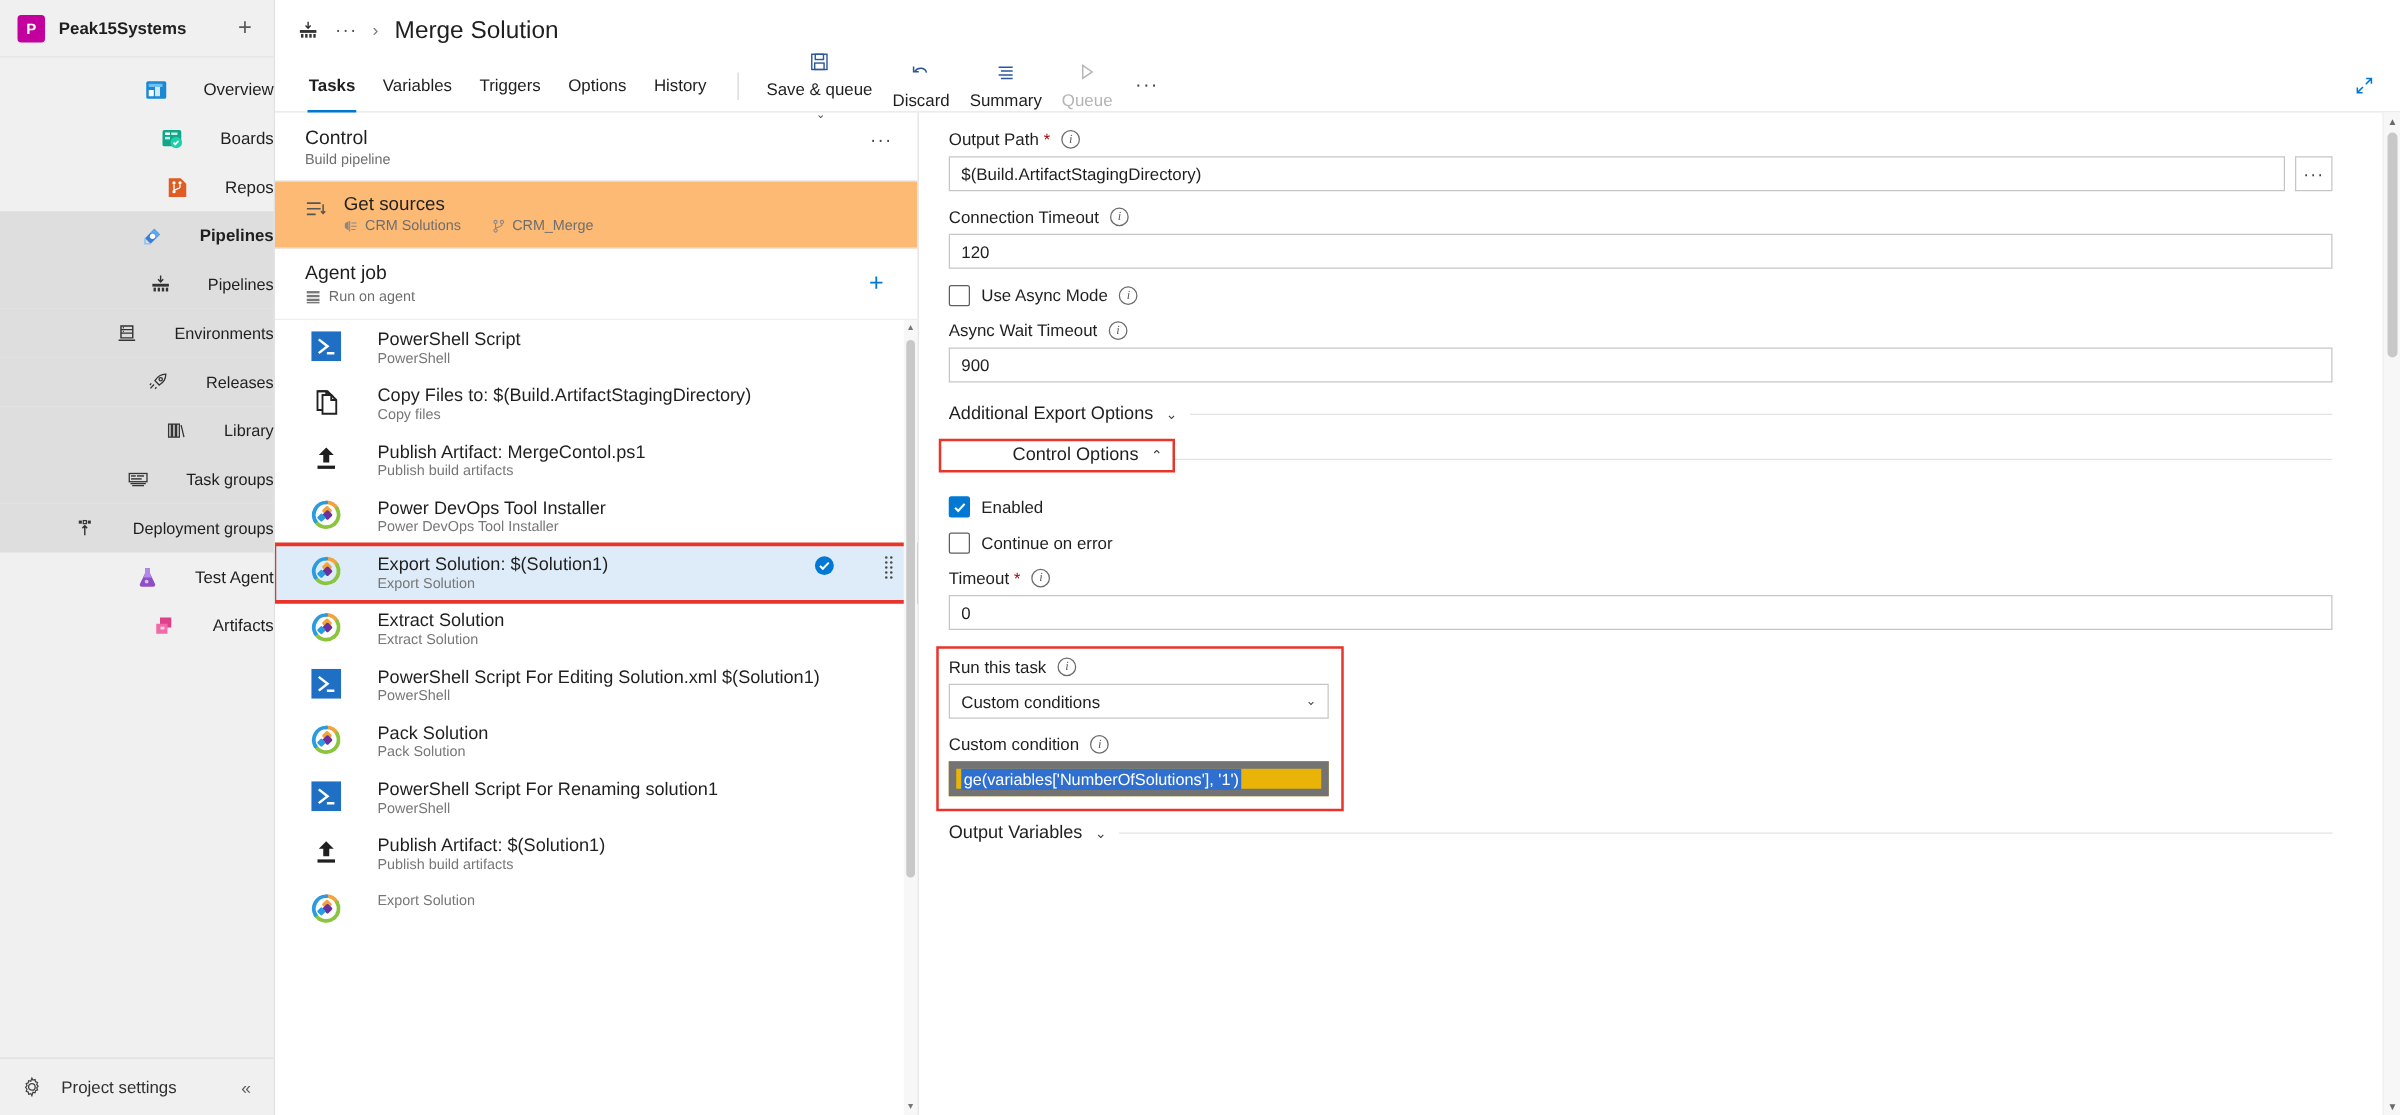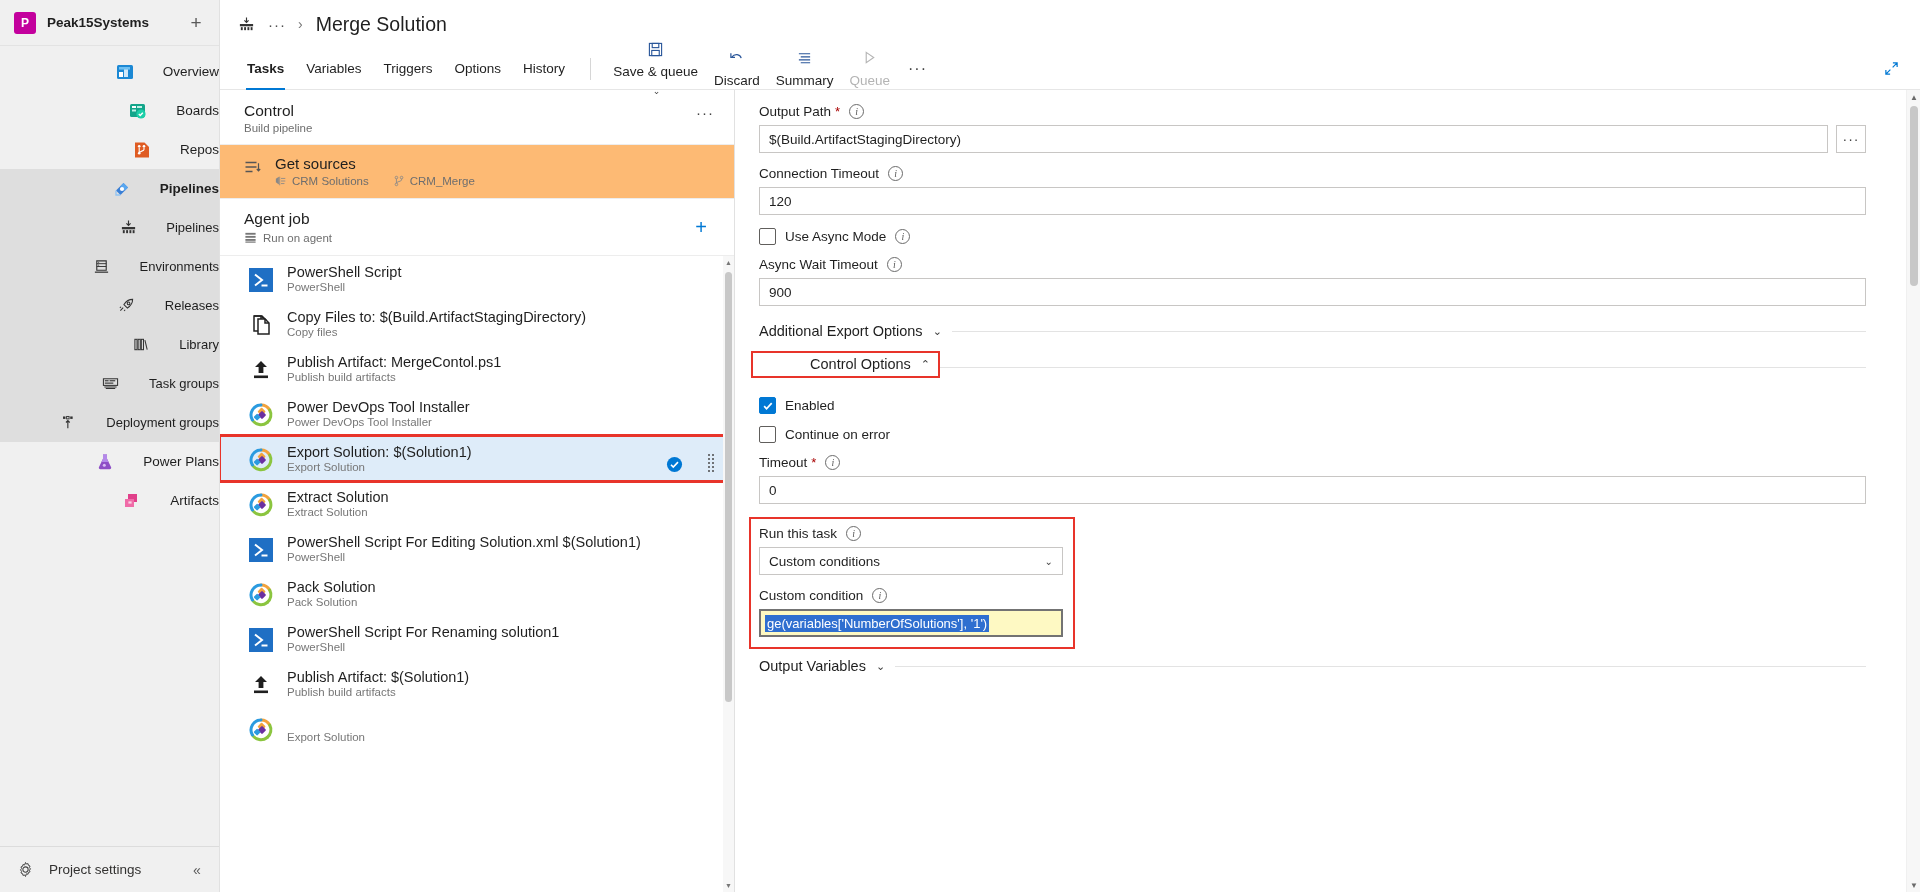--- a/index.html
+++ b/index.html
@@ -150,21 +150,21 @@
   .aj-sub { font-size: 11.5px; color: #6e6e6e; margin-top: 3px; display: flex; align-items: center; gap: 6px; }
   .aj-add {
     position: absolute; right: 20px; top: 50%; transform: translateY(-50%);
     width: 26px; height: 26px; display: flex; align-items: center;
     justify-content: center; color: #0078d4; font-size: 20px;
     font-weight: 300; cursor: pointer;
   }
 
   .tasks-scroll { flex: 1; overflow-y: hidden; position: relative; }
   .task-row {
-    display: flex; align-items: flex-end; gap: 13px;
+    display: flex; align-items: flex-start; gap: 28px;
     padding: 8px 16px 8px 28px; cursor: pointer;
     min-height: 45px; position: relative;
   }
   .task-row.selected { background: #deecf9; }
   .task-row.selected.highlighted {
     outline: 3px solid #e8342a; outline-offset: -1px;
   }
   .task-ico { width: 26px; height: 26px; flex: 0 0 26px; display: flex; align-items: center; justify-content: center; }
   .task-txt { flex: 1; min-width: 0; }
   .task-title { font-size: 14.5px; color: #1f1f1f; white-space: nowrap; overflow: hidden; text-overflow: ellipsis; }
@@ -249,22 +249,22 @@
     padding: 0 9px; display: flex; align-items: center;
     justify-content: space-between; cursor: pointer; margin-bottom: 13px;
   }
   .select-fld .caret { font-size: 10px; color: #444; }
 
   .cond-group {
     outline: 2.5px solid #e8342a; padding: 7px 10px 10px 8px;
     margin: 2px 16px 11px -8px; width: 322px;
   }
   .cond-input {
-    width: 100%; height: 28px; border: 2px solid #737373;
-    background: #fef9c3; font-size: 13px; padding: 0 4px;
+    width: 100%; height: 28px; border: 6px solid #737373;
+    background: #eab308; font-size: 13px; padding: 0 4px;
     display: flex; align-items: center;
     font-family: "Liberation Sans", sans-serif;
   }
   .sel-text {
     background: #2f6fd0; color: #ffffff; font-size: 13px;
     padding: 1px 2px; white-space: nowrap;
   }
 
   .props-scroll {
     width: 14px; flex: 0 0 14px; background: #f7f7f7;
@@ -418,21 +418,21 @@
       </div>
 
       <div class="nav-item">
         <span class="nav-ico">
           <svg width="18" height="18" viewBox="0 0 18 18">
               <path d="M7 1.5h4v4.2l4 8.2a1.6 1.6 0 01-1.4 2.4H4.4A1.6 1.6 0 013 13.9l4-8.2z" fill="#8e4ec6"></path>
               <path d="M7 1.5h4v4.2l1.6 3.3H5.4L7 5.7z" fill="#b388e8"></path>
               <circle cx="8.3" cy="12.2" r="1.5" fill="#d9bdf5"></circle>
             </svg>
         </span>
-        <span>Power Plans</span>
+        <span>Test Agent</span>
       </div>
 
       <div class="nav-item">
         <span class="nav-ico">
           <svg width="18" height="18" viewBox="0 0 18 18">
               <rect x="5" y="2" width="9" height="8" fill="#e0408a"></rect>
               <rect x="2" y="7" width="9" height="8" fill="#f06ba8"></rect>
               <rect x="5.4" y="9.4" width="3.2" height="2.2" fill="#fbd0e3"></rect>
             </svg>
         </span>

